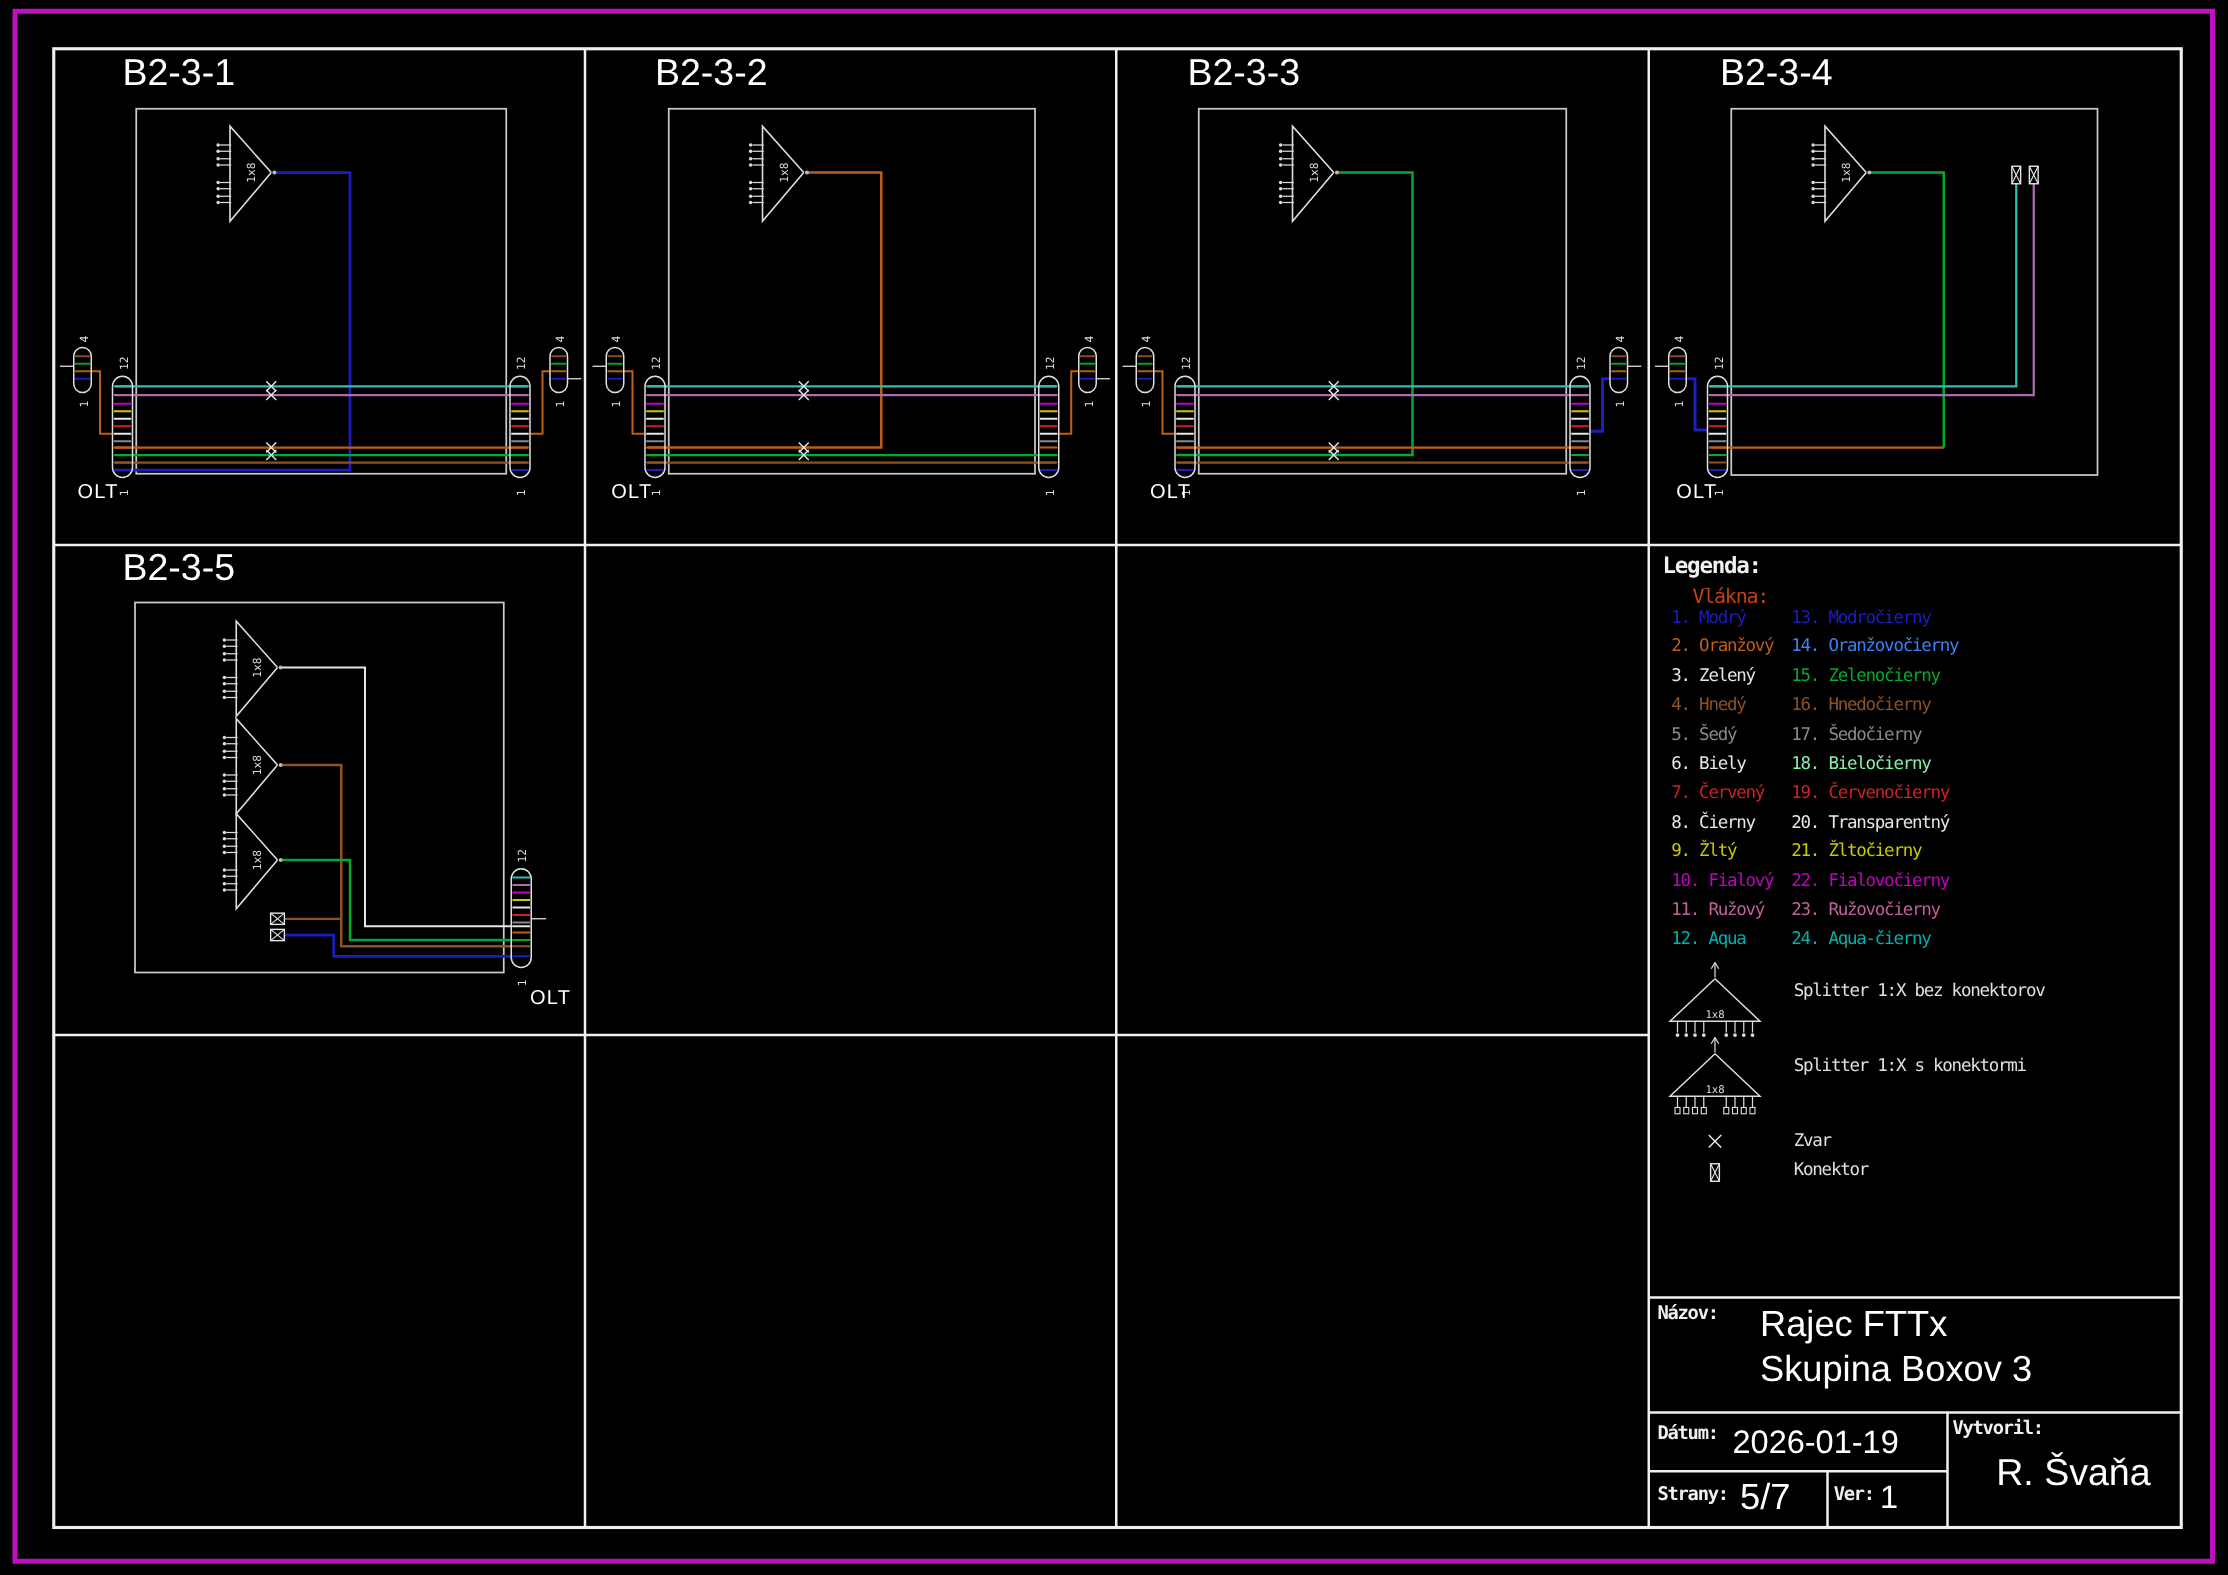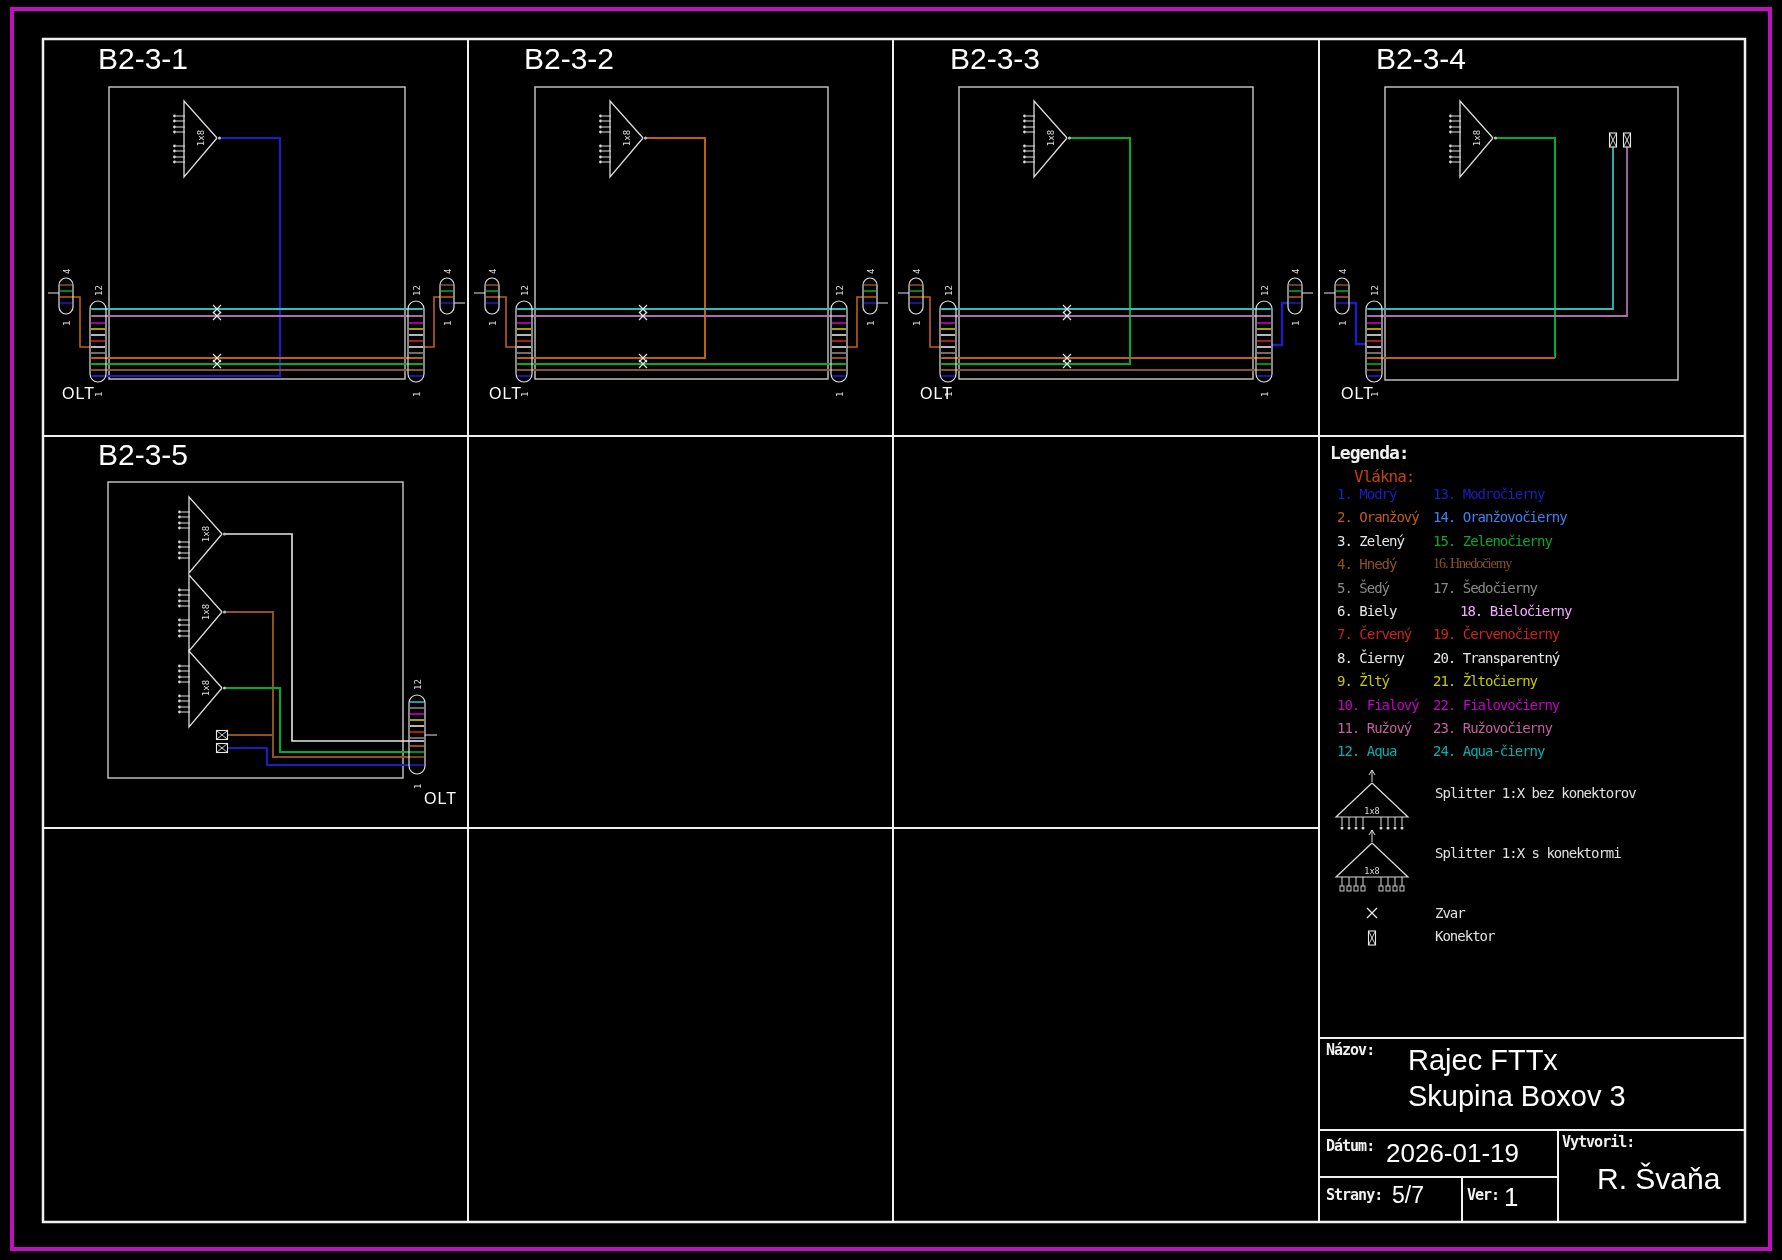--- a/index.html
+++ b/index.html
@@ -473,21 +473,21 @@
   <div class="txt sym-label" style="left:1435px;top:929px;">Konektor</div>
 
   <div class="txt tb-label" style="left:1326px;top:1043px;">Názov:</div>
   <div class="txt tb-value" style="left:1408px;top:1046px;font-size:29px;">Rajec FTTx</div>
   <div class="txt tb-value" style="left:1408px;top:1082px;font-size:29px;">Skupina Boxov 3</div>
   <div class="txt tb-label" style="left:1326px;top:1139px;">Dátum:</div>
   <div class="txt tb-value" style="left:1386px;top:1140px;font-size:26px;">2026-01-19</div>
   <div class="txt tb-label" style="left:1562px;top:1135px;">Vytvoril:</div>
   <div class="txt tb-value" style="left:1597px;top:1164px;font-size:30px;">R. Švaňa</div>
   <div class="txt tb-label" style="left:1326px;top:1188px;">Strany:</div>
-  <div class="txt tb-value" style="left:1392px;top:1184px;font-size:23px;">5/7</div>
+  <div class="txt tb-value" style="left:1392px;top:1184px;font-size:29px;">5/7</div>
   <div class="txt tb-label" style="left:1467px;top:1188px;">Ver:</div>
   <div class="txt tb-value" style="left:1504px;top:1184px;font-size:26px;">1</div>
 <div class="txt panel-title" style="left: 58px; top: 44px;">B2-3-1</div>
     <div class="txt olt" style="left: 62px; top: 386px;">OLT</div>
     <div class="txt panel-title" style="left: 484px; top: 44px;">B2-3-2</div>
     <div class="txt olt" style="left: 489px; top: 386px;">OLT</div>
     <div class="txt panel-title" style="left: 910px; top: 44px;">B2-3-3</div>
     <div class="txt olt" style="left: 920px; top: 386px;">OLT</div>
     <div class="txt panel-title" style="left: 1336px; top: 44px;">B2-3-4</div>
     <div class="txt olt" style="left: 1341px; top: 386px;">OLT</div>
@@ -501,22 +501,22 @@
     <div class="txt fiber" style="left: 1337px; top: 604px; color: rgb(230, 230, 230);">6. Biely</div>
     <div class="txt fiber" style="left: 1337px; top: 627.4px; color: rgb(205, 34, 34);">7. Červený</div>
     <div class="txt fiber" style="left: 1337px; top: 650.8px; color: rgb(230, 230, 230);">8. Čierny</div>
     <div class="txt fiber" style="left: 1337px; top: 674.2px; color: rgb(201, 201, 0);">9. Žltý</div>
     <div class="txt fiber" style="left: 1337px; top: 697.6px; color: rgb(196, 0, 196);">10. Fialový</div>
     <div class="txt fiber" style="left: 1337px; top: 721px; color: rgb(195, 95, 158);">11. Ružový</div>
     <div class="txt fiber" style="left: 1337px; top: 744.4px; color: rgb(0, 178, 174);">12. Aqua</div>
     <div class="txt fiber" style="left: 1433px; top: 487px; color: rgb(29, 29, 192);">13. Modročierny</div>
     <div class="txt fiber" style="left: 1433px; top: 510.4px; color: #3b82f6;">14. Oranžovočierny</div>
     <div class="txt fiber" style="left: 1433px; top: 533.8px; color: rgb(0, 171, 46);">15. Zelenočierny</div>
-    <div class="txt fiber" style="left: 1433px; top: 557.2px; color: rgb(142, 82, 34); font-family: Liberation Serif, serif;">16. Hnedočierny</div>
+    <div class="txt fiber" style="left: 1433px; top: 557.2px; color: rgb(142, 82, 34);">16. Hnedočierny</div>
     <div class="txt fiber" style="left: 1433px; top: 580.6px; color: rgb(138, 138, 138);">17. Šedočierny</div>
-    <div class="txt fiber" style="left: 1433px; top: 604px; color: #f0abfc; margin-left: 27px;">18. Bieločierny</div>
+    <div class="txt fiber" style="left: 1433px; top: 604px; color: #86efac;">18. Bieločierny</div>
     <div class="txt fiber" style="left: 1433px; top: 627.4px; color: rgb(205, 34, 34);">19. Červenočierny</div>
     <div class="txt fiber" style="left: 1433px; top: 650.8px; color: rgb(230, 230, 230);">20. Transparentný</div>
     <div class="txt fiber" style="left: 1433px; top: 674.2px; color: rgb(201, 201, 0);">21. Žltočierny</div>
     <div class="txt fiber" style="left: 1433px; top: 697.6px; color: rgb(196, 0, 196);">22. Fialovočierny</div>
     <div class="txt fiber" style="left: 1433px; top: 721px; color: rgb(195, 95, 158);">23. Ružovočierny</div>
     <div class="txt fiber" style="left: 1433px; top: 744.4px; color: rgb(0, 178, 174);">24. Aqua-čierny</div>
   </div>
 
 </body></html>

